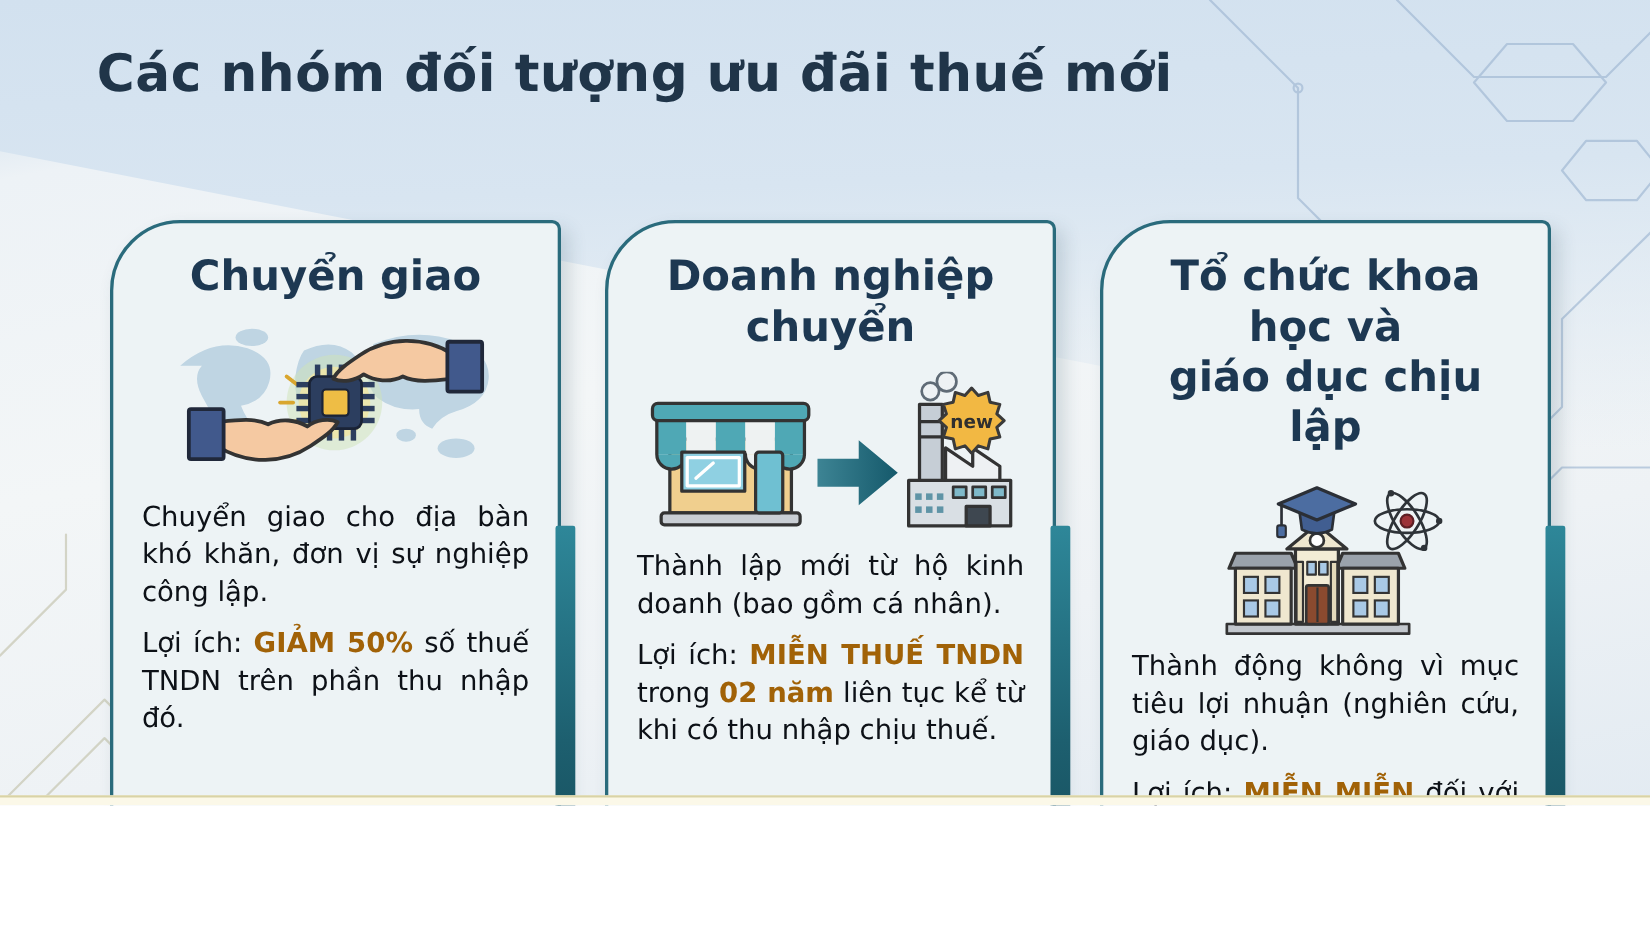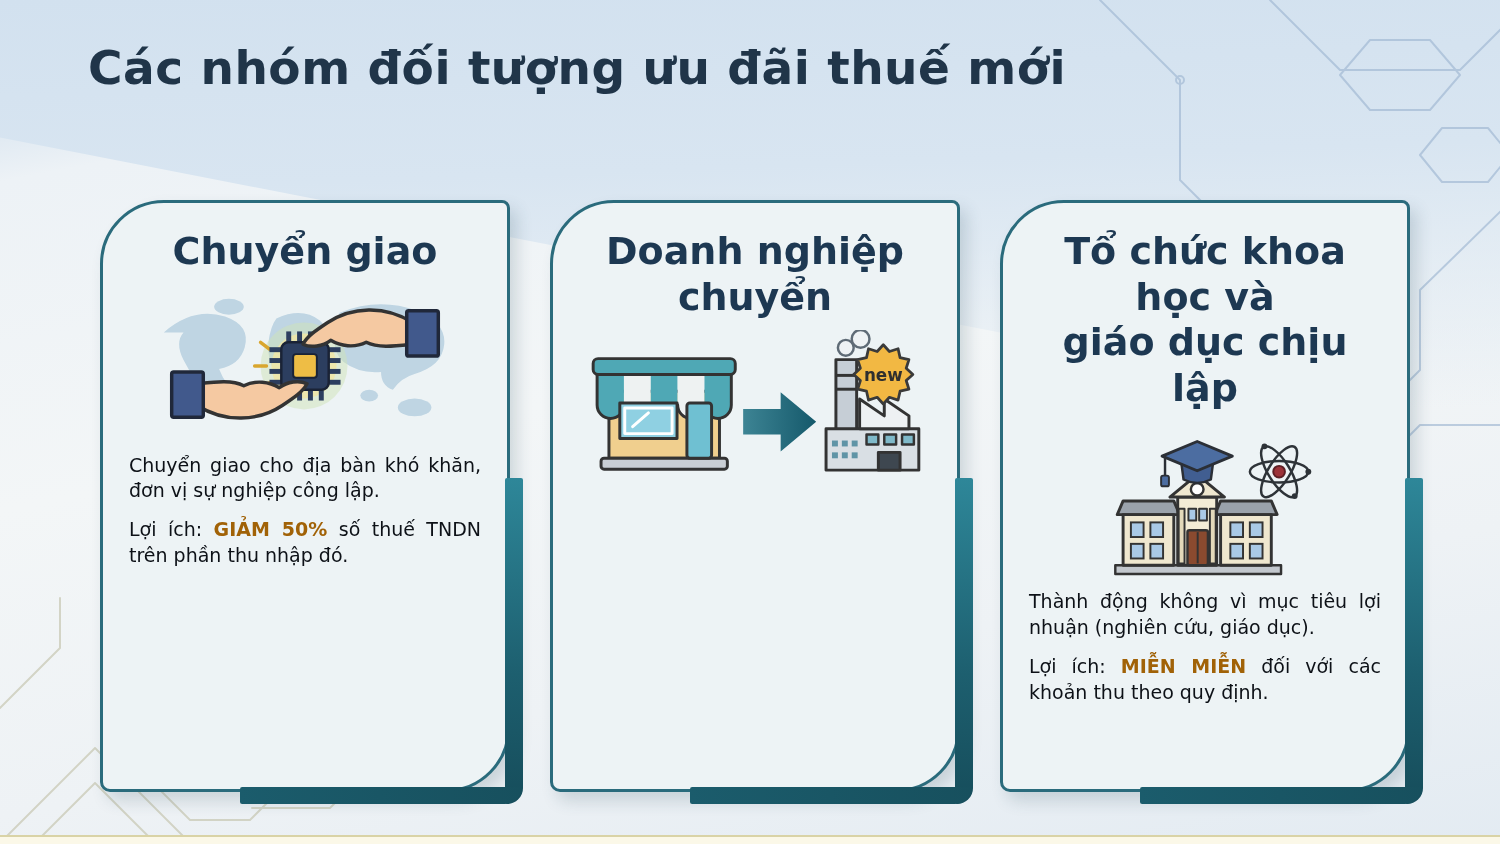--- a/index.html
+++ b/index.html
@@ -1,21 +1,21 @@
 <!DOCTYPE html>
 <html><head>
 <meta charset="utf-8">
 <style>
   html,body{margin:0;padding:0;}
   body{
     width:1500px;height:844px;overflow:hidden;
     font-family:"DejaVu Sans","Liberation Sans",sans-serif;
   }
   .stage{
-    position:relative;width:1500px;height:844px;overflow:hidden;
+    position:relative;width:1500px;height:732px;overflow:hidden;
     background:linear-gradient(169deg,#d0dfee 0%,#d7e4f0 9%,#edf2f6 16%,#f3f6f7 45%,#eef2f5 72%,#e3ebf2 100%);
   }
   .bg-top{
     position:absolute;left:0;top:0;right:0;height:430px;pointer-events:none;
     background:linear-gradient(178deg,#d2e1ef 0%,#d8e5f1 40%,rgba(243,246,247,0) 95%);
     clip-path:polygon(0 0,100% 0,100% 100%,0 32%);
   }
   .deco{position:absolute;pointer-events:none;}
   .deco-tr{right:0;top:0;opacity:.65;}
   .deco-bl{left:0;bottom:6px;opacity:.7;}
@@ -45,24 +45,24 @@
     content:"";position:absolute;z-index:-1;
     left:34%;right:-14px;bottom:-15px;height:17px;
     border-radius:9px 2px 70px 9px;
     background:linear-gradient(90deg,#1b5c6c,#17505e);
   }
   .card-title{
     margin:0 0 10px;text-align:center;
     font-size:38px;line-height:1.2;color:#1d3852;font-weight:bold;
   }
   .card-title .line{display:block;}
-  .card-icon{height:158px;display:flex;align-items:flex-start;justify-content:center;margin-bottom:10px;}
+  .card-icon{height:158px;display:flex;align-items:flex-end;justify-content:center;margin-bottom:10px;}
   .card-icon svg{max-width:100%;max-height:100%;}
   .card-body p{
-    margin:0 0 13px;font-size:19px;line-height:1.36;color:#0d1117;
+    margin:0 0 13px;font-size:25px;line-height:1.36;color:#0d1117;
     text-align:justify;
   }
   .gold{color:#a16207;font-weight:bold;}
   .bottom-strip{
     position:absolute;left:0;right:0;bottom:0;height:7px;
     background:#fbf8e8;border-top:2px solid #d9d3a6;
   }
 </style>
 </head>
 <body>
@@ -210,20 +210,24 @@
               <rect x="258" y="112" width="6" height="6"></rect>
               <rect x="268" y="112" width="6" height="6"></rect>
     <rect x="248" y="124" width="6" height="6"></rect>
               <rect x="258" y="124" width="6" height="6"></rect>
               <rect x="268" y="124" width="6" height="6"></rect>
   </g>
   <path d="M330,45 L323.2,51.2 L326,60 L317,62 L315,71 L306.2,68.2 L300,75 L293.8,68.2 L285,71 L283,62 L274,60 L276.8,51.2 L270,45 L276.8,38.8 L274,30 L283,28 L285,19 L293.8,21.8 L300,15 L306.2,21.8 L315,19 L317,28 L326,30 L323.2,38.8 Z" fill="#f2b843" stroke="#3a3a3a" stroke-width="2.8" stroke-linejoin="round"></path>
   <text x="300" y="52" text-anchor="middle" font-size="17" font-weight="bold" fill="#2f2f2f">new</text>
 </svg>
         </div>
+    <div class="card-body">
+          <p><span>Thành lập mới từ hộ kinh doanh (bao gồm cá nhân).</span></p>
+          <p><span>Lợi ích: </span><span class="gold">MIỄN THUẾ TNDN</span><span> trong </span><span class="gold">02 năm</span><span> liên tục kể từ khi có thu nhập chịu thuế.</span></p>
+        </div>
   </section>
       <section class="card">
     <h2 class="card-title">
       <span class="line l1">Tổ chức khoa học và</span>
       <span class="line l2">giáo dục chịu lập</span>
     </h2>
     <div class="card-icon">
 <svg width="238" height="156" viewBox="0 0 240 160" xmlns="http://www.w3.org/2000/svg">
   <g stroke="#333" stroke-width="3" stroke-linejoin="round">
     <rect x="28" y="148" width="170" height="9" fill="#c2c7cd" stroke-width="2.5"></rect>

